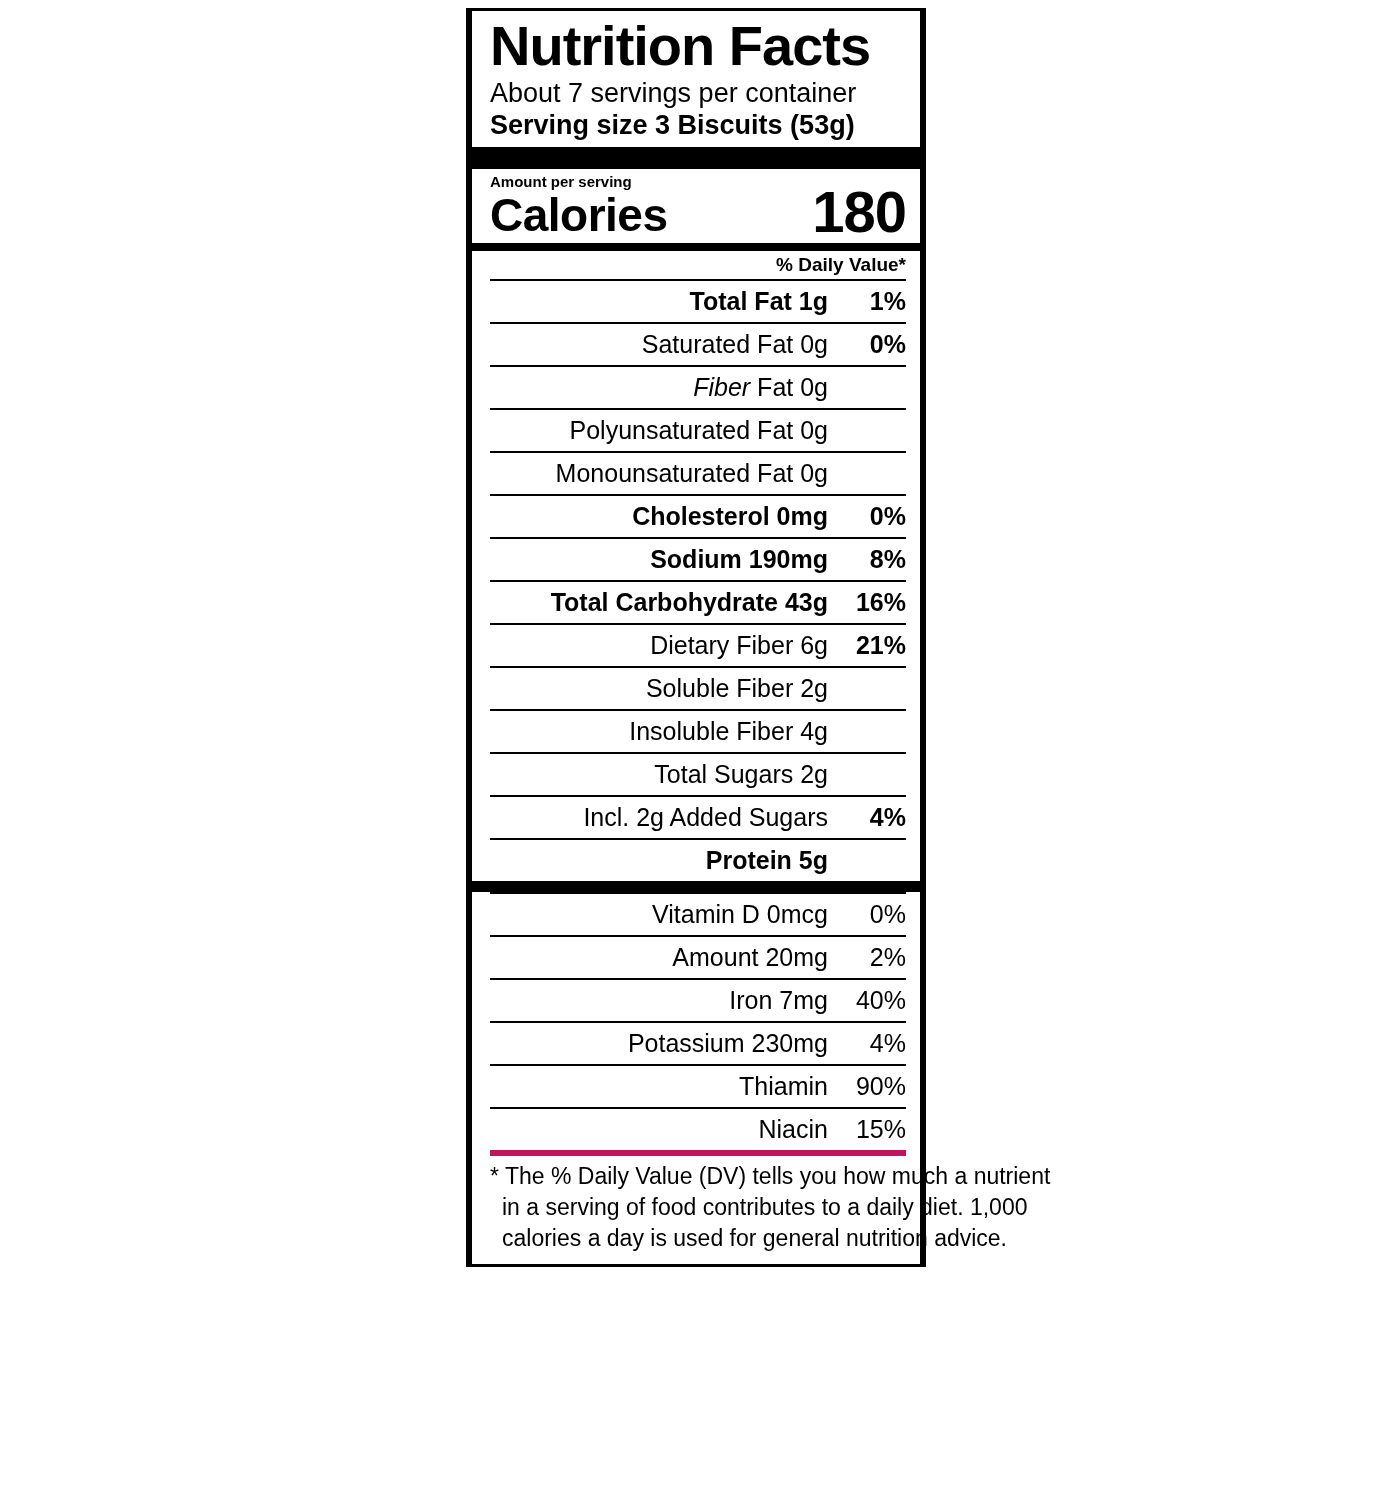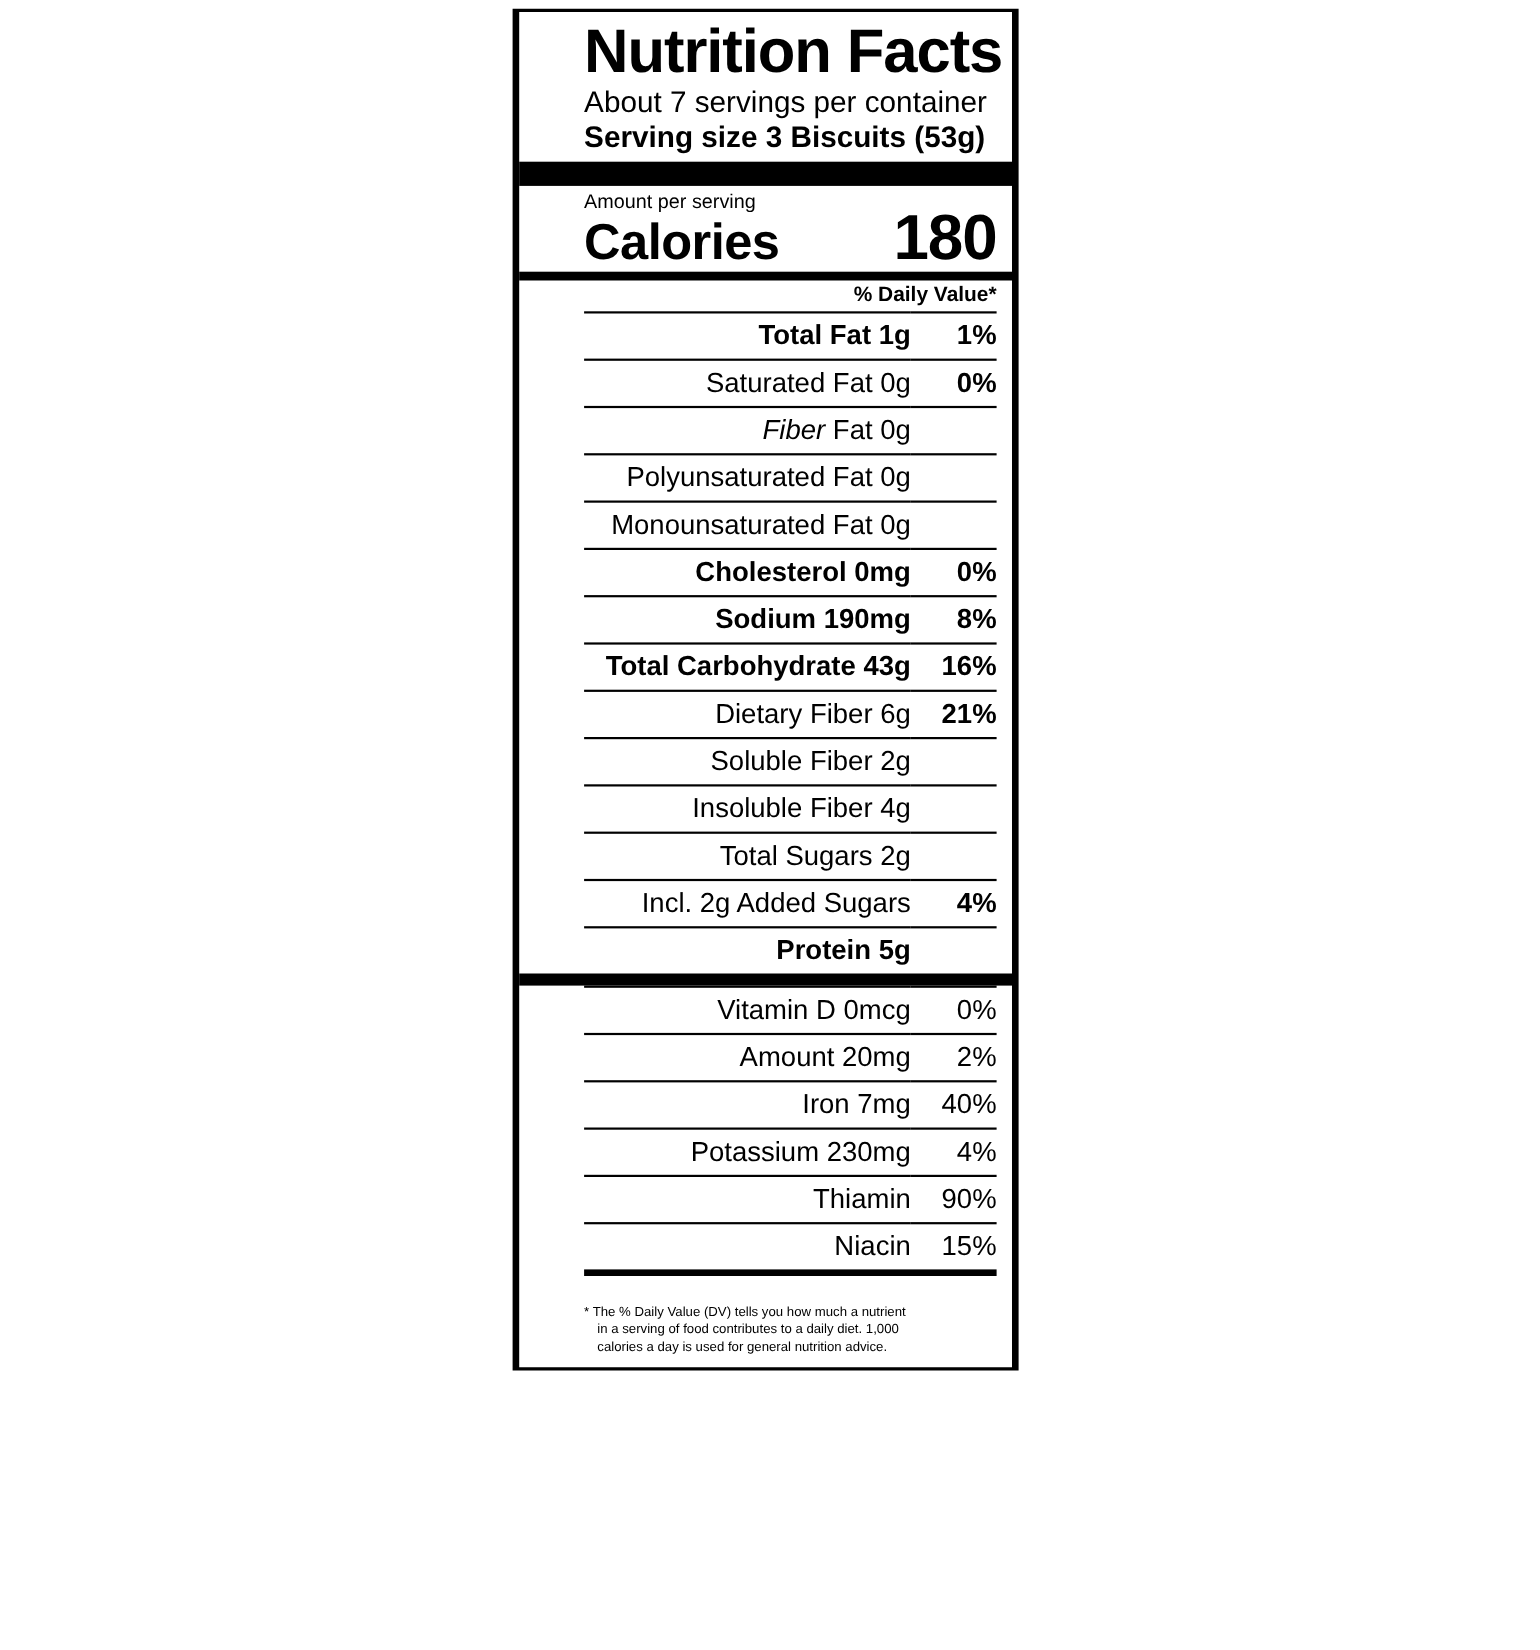--- a/index.html
+++ b/index.html
@@ -22,21 +22,20 @@
     box-sizing: border-box;
     border-left: 6px solid #000;
     border-right: 6px solid #000;
     border-top: 3px solid #000;
     border-bottom: 3px solid #000;
     background: #fff;
     padding: 0 0 0 0;
   }
   .inner {
     padding: 0 14px 0 18px;
-    margin-left: 41px;
   }
   .title {
     font-weight: bold;
     font-size: 56px;
     line-height: 1.05;
     letter-spacing: -1px;
     margin: 6px 0 2px 0;
     white-space: nowrap;
   }
   .servings {
@@ -61,22 +60,22 @@
     height: 11px;
     background: #000;
     margin: 0;
   }
   .rule-thick {
     height: 8px;
     background: #000;
     margin: 0;
   }
   .amount-per {
-    font-size: 18px;
-    font-weight: normal;
+    font-size: 15px;
+    font-weight: bold;
     margin: 4px 0 -6px 0;
   }
   .cal-row {
     display: flex;
     align-items: flex-end;
     justify-content: space-between;
     margin: 0 0 4px 0;
   }
   .cal-label {
     font-size: 46px;
@@ -123,24 +122,24 @@
   .ind1 { padding-left: 22px; }
   .ind2 { padding-left: 44px; }
   .it { font-style: italic; }
   .vit-table td {
     font-size: 25px;
     padding: 6px 0 6px 0;
     border-top: 2px solid #000;
     vertical-align: bottom;
   }
   .footnote {
-    font-size: 12px;
+    font-size: 23px;
     line-height: 1.35;
-    padding: 24px 0 10px 0;
-    border-top: 6px solid #000000;
+    padding: 5px 0 10px 0;
+    border-top: 6px solid #be185d;
   }
   .footnote .fn-line { white-space: nowrap; }
   .fn-indent { padding-left: 12px; }
 </style>
 </head>
 <body>
 
 <div id="label">
   <div class="inner">
     <div class="title">Nutrition Facts</div>

